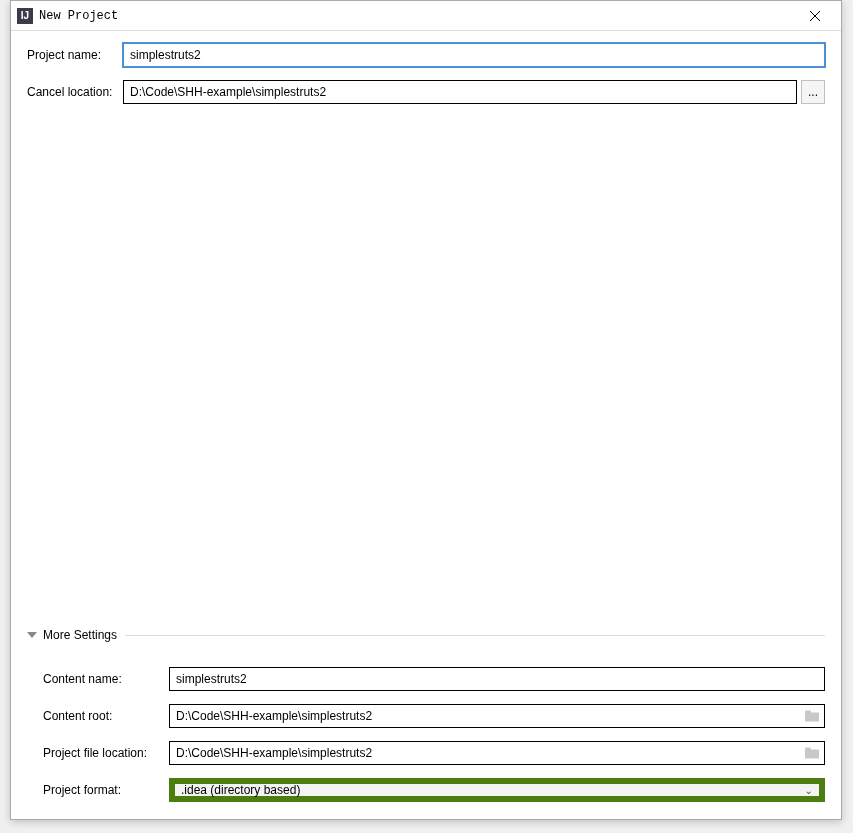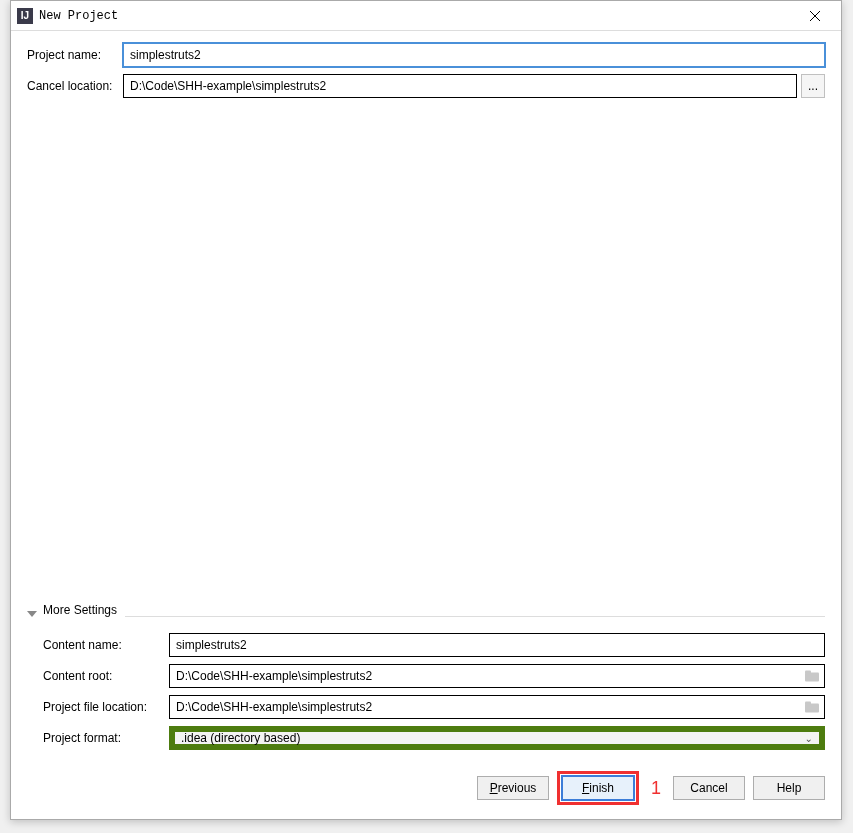--- a/index.html
+++ b/index.html
@@ -62,21 +62,21 @@
 .content {
   flex: 1;
   padding: 12px 16px 4px 16px;
   display: flex;
   flex-direction: column;
   overflow: hidden;
 }
 .form-row {
   display: flex;
   align-items: center;
-  margin-bottom: 7px;
+  margin-bottom: 13px;
 }
 .form-label {
   width: 96px;
   color: #000;
   font-size: 12px;
 }
 .form-label-wide {
   width: 126px;
   color: #000;
   font-size: 12px;
@@ -102,22 +102,22 @@
   background: #f5f5f5;
   font-size: 12px;
   display: flex;
   align-items: center;
   justify-content: center;
   cursor: pointer;
 }
 .spacer-flex { flex: 1; }
 .more-settings-header {
   display: flex;
-  align-items: flex-end;
-  margin-bottom: 16px;
+  align-items: center;
+  margin-bottom: 25px;
   cursor: pointer;
 }
 .triangle {
   width: 0;
   height: 0;
   border-left: 5px solid transparent;
   border-right: 5px solid transparent;
   border-top: 6px solid #888;
   margin-right: 6px;
 }
@@ -289,27 +289,14 @@
         <label class="form-label-wide">Project format:</label>
         <div class="select-input">
           <span>.idea (directory based)</span>
           <span class="select-arrow">⌄</span>
         </div>
       </div>
 
     </div>
   </div>
 
-  <div class="button-row">
-    <button class="btn">
-        <span><span class="mnemonic">P</span><span>revious</span></span>
-      </button>
-    <span class="primary-highlight">
-      <button class="btn primary">
-          <span><span class="mnemonic">F</span><span>inish</span></span>
-        </button>
-    </span>
-    <span class="annotation-1">1</span>
-    <button class="btn">Cancel</button>
-    <button class="btn">Help</button>
-  </div>
 
 </div>
 
 </body></html>

